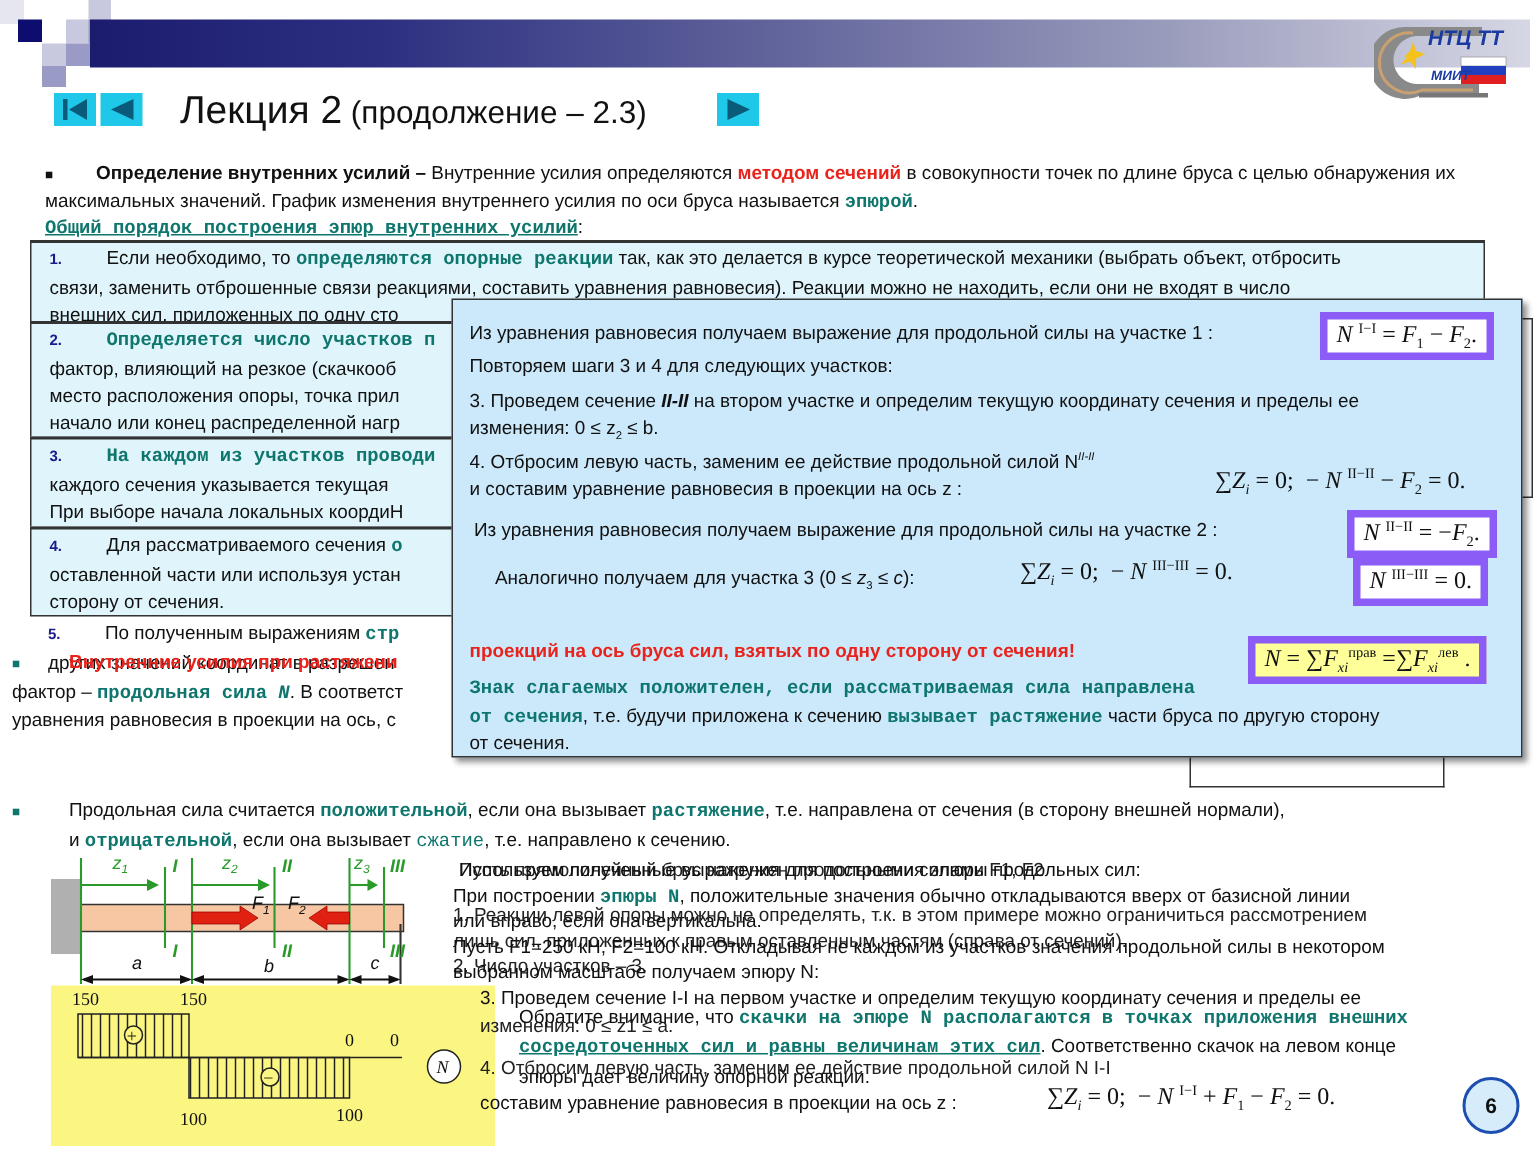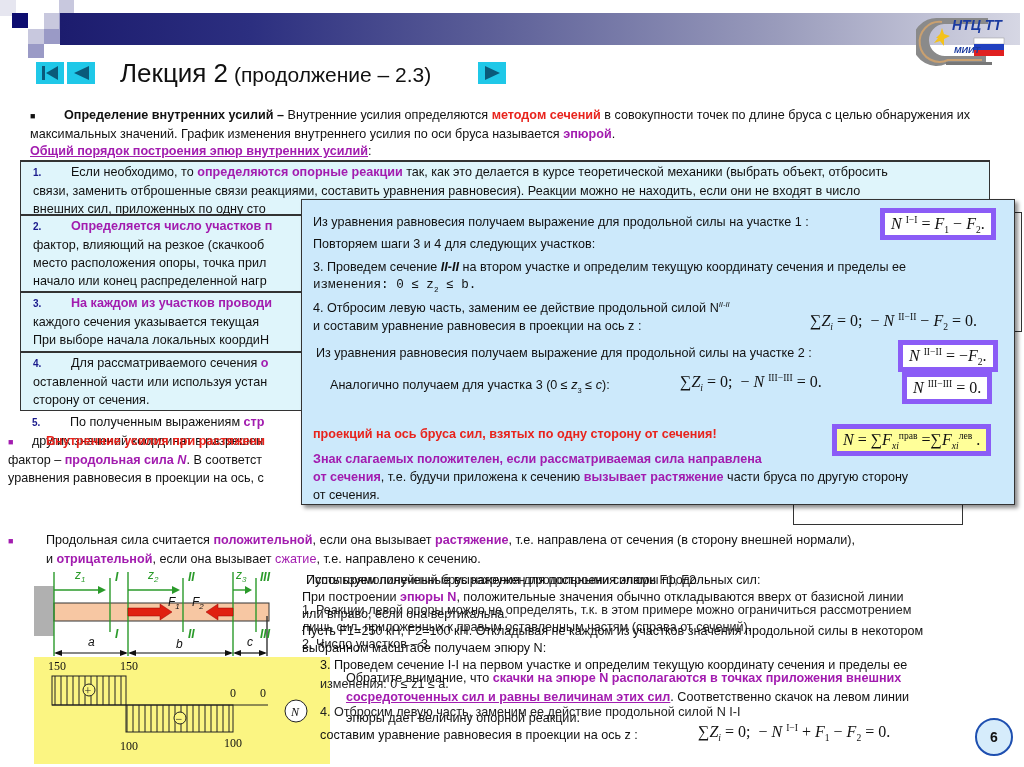--- a/index.html
+++ b/index.html
@@ -13,21 +13,21 @@
     background: linear-gradient(90deg, #1c1c6e 0%, #2c2f80 20%, #5c5f98 45%, #9a9cbc 75%, #d6d7e4 100%); }
   .sq { position: absolute; }
   .logo { left: 916px; top: 8px; width: 92px; height: 62px; }
 
   .title { left: 120px; top: 56px; font-size: 26px; line-height: 34px; color: #111; }
   .title .sub { font-size: 21px; }
   .nav-btn { width: 28px; height: 22px; background: #1fc8e8; display: flex; align-items: center; justify-content: center; top: 62px; cursor: pointer; }
   .nav-btn svg { display: block; }
 
   .b { font-weight: bold; }
-  .navy { color: #a21caf; }
+  .navy { color: #0f766e; font-family: Liberation Mono, monospace; }
   .red { color: #e8231c; }
   .i { font-style: italic; }
 
   .para { left: 30px; width: 960px; }
   .step-box { left: 20px; width: 970px; background: #dff5fb; border: 1px solid #333; border-top: 2px solid #333; padding: 1px 6px 1px 12px; overflow: hidden; }
   .num { color: #1a1a8c; font-size: 10px; display: inline-block; width: 38px; font-weight: bold; }
 
   
   .popup { left: 301px; top: 199px; width: 714px; height: 306px; background: #cce9fb; border: 1px solid #333;
     box-shadow: 3px 3px 4px rgba(0,0,0,0.45); font-family: "Liberation Sans", sans-serif; font-size: 12.6px; color: #111; }
@@ -144,21 +144,21 @@
 <div class="abs sidebox"></div>
 <div class="abs" style="left:1014px;top:212px;width:8px;height:120px;border:1px solid #333;border-left:none;background:#fff;"></div>
 
 <div class="abs popup">
   <div class="ln" style="left:11px;top:13px;">Из уравнения равновесия получаем выражение для продольной силы на участке 1 :</div>
   <div class="fbox" style="left:578px;top:8px;"><i>N</i> <sup>I−I</sup> = <i>F</i><sub>1</sub> − <i>F</i><sub>2</sub>.</div>
 
   <div class="ln" style="left:11px;top:35px;">Повторяем шаги 3 и 4 для следующих участков:</div>
 
   <div class="ln" style="left:11px;top:58px;"><span>3. Проведем сечение </span><b><i>II-II</i></b><span> на втором участке и определим текущую координату сечения и пределы ее</span></div>
-  <div class="ln" style="left:11px;top:76px;font-family:Liberation Mono, monospace;"><span>изменения: 0 ≤ z</span><sub>2</sub><span> ≤ b.</span></div>
+  <div class="ln" style="left:11px;top:76px;"><span>изменения: 0 ≤ z</span><sub>2</sub><span> ≤ b.</span></div>
 
   <div class="ln" style="left:11px;top:99px;"><span>4. Отбросим левую часть, заменим ее действие продольной силой N</span><sup class="i">II-II</sup></div>
   <div class="ln" style="left:11px;top:117px;">и составим уравнение равновесия в проекции на ось z :</div>
   <div class="ln math" style="left:508px;top:112px;">∑<i>Z</i><sub><i>i</i></sub> = 0;&nbsp; − <i>N</i> <sup>II−II</sup> − <i>F</i><sub>2</sub> = 0.</div>
 
   <div class="ln" style="left:14px;top:144px;">Из уравнения равновесия получаем выражение для продольной силы на участке 2 :</div>
   <div class="fbox" style="left:596px;top:140px;"><i>N</i> <sup>II−II</sup> = −<i>F</i><sub>2</sub>.</div>
 
   <div class="ln" style="left:28px;top:176px;">Аналогично получаем для участка 3 (0 ≤ <i>z</i><sub>3</sub> ≤ <i>c</i>):</div>
   <div class="ln math" style="left:378px;top:173px;">∑<i>Z</i><sub><i>i</i></sub> = 0;&nbsp; − <i>N</i> <sup>III−III</sup> = 0.</div>
@@ -291,21 +291,21 @@
   <div style="position:relative;height:17px;">
     <span class="abs overlap" style="left:0;top:-4px;">2. Число участков – 3.</span>
     <span class="abs" style="left:0;top:0;">выбранном масштабе получаем эпюру N:</span>
   </div>
   <div style="height:17px;padding-left:18px;">3. Проведем сечение I-I на первом участке и определим текущую координату сечения и пределы ее</div>
   <div style="position:relative;height:17px;">
     <span class="abs overlap" style="left:18px;top:2px;">изменения: 0 ≤ z1 ≤ a.</span>
     <span class="abs" style="left:44px;top:-4px;"><span>Обратите внимание, что </span><span class="b navy">скачки на эпюре N располагаются в точках приложения внешних</span></span>
   </div>
   <div style="position:relative;height:17px;">
-    <span class="abs" style="left:44px;top:-2px;"><span class="b navy" style="text-decoration:underline;">сосредоточенных сил и равны величинам этих сил</span><span>. Соответственно скачок на левом линии</span></span>
+    <span class="abs" style="left:44px;top:-2px;"><span class="b navy" style="text-decoration:underline;">сосредоточенных сил и равны величинам этих сил</span><span>. Соответственно скачок на левом конце</span></span>
   </div>
   <div style="position:relative;height:17px;">
     <span class="abs overlap" style="left:18px;top:-4px;">4. Отбросим левую часть, заменим ее действие продольной силой N I-I</span>
     <span class="abs" style="left:44px;top:2px;">эпюры дает величину опорной реакции.</span>
   </div>
   <div style="position:relative;height:22px;">
     <span class="abs" style="left:18px;top:2px;">составим уравнение равновесия в проекции на ось z :</span>
     <span class="abs math" style="left:396px;top:-2px;">∑<i>Z</i><sub><i>i</i></sub> = 0;&nbsp; − <i>N</i> <sup>I−I</sup> + <i>F</i><sub>1</sub> − <i>F</i><sub>2</sub> = 0.</span>
   </div>
 </div>

